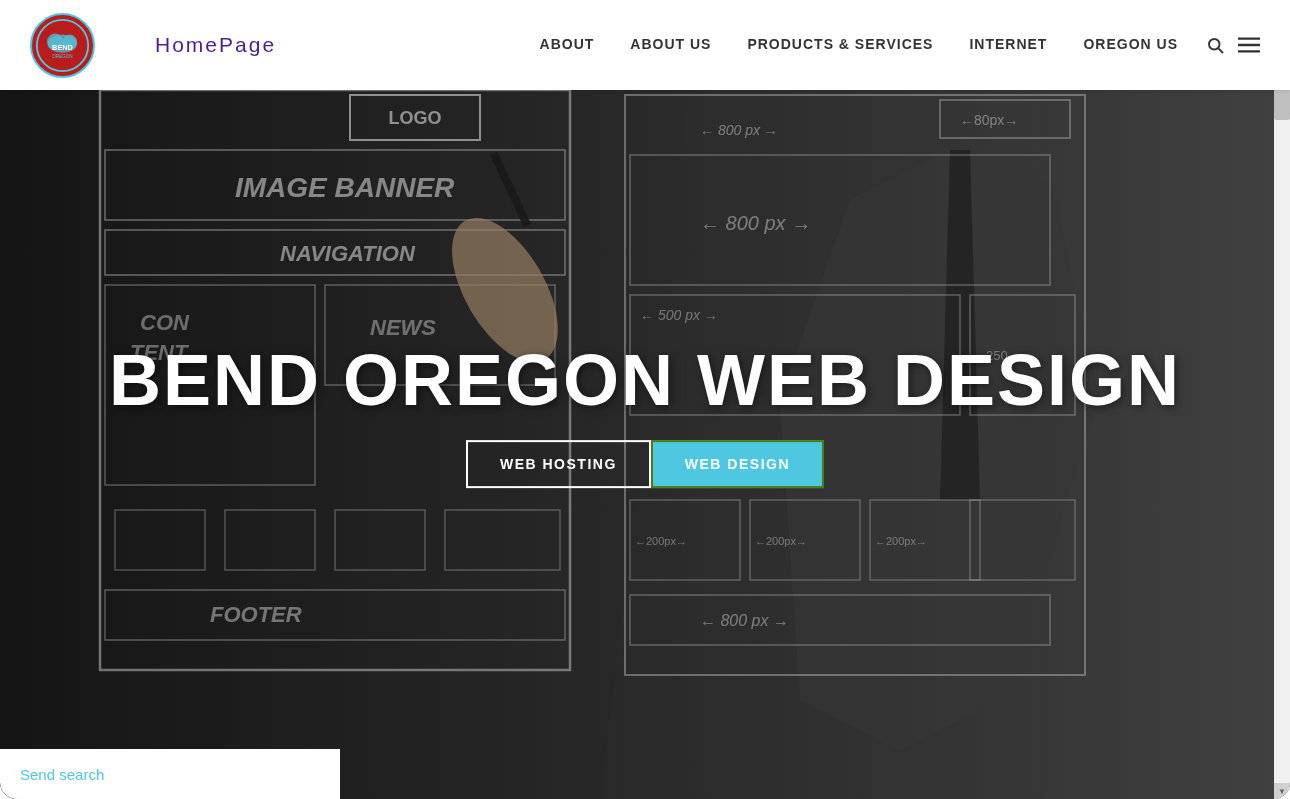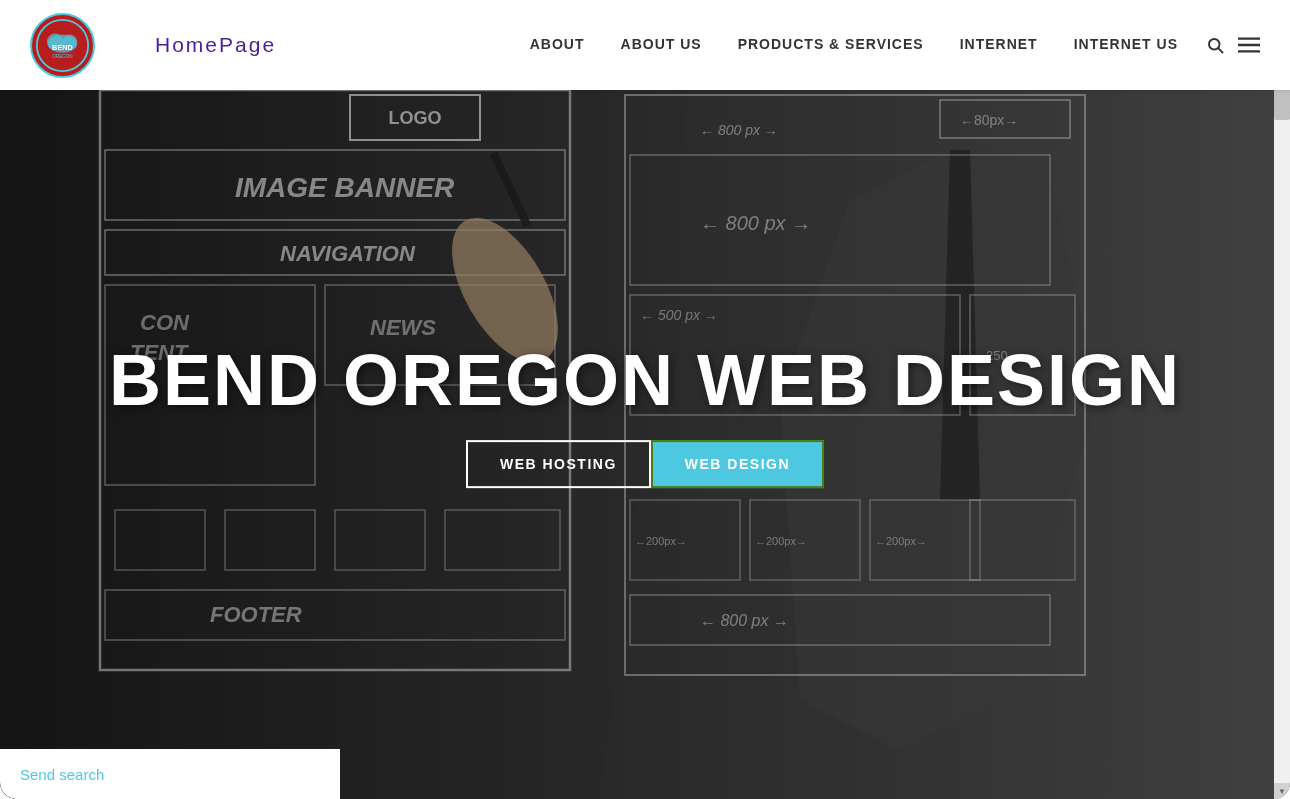--- a/index.html
+++ b/index.html
@@ -227,21 +227,21 @@
       </svg>
     </div>
     <span class="homepage-text">HomePage</span>
   </div>
 
   <nav>
     <a href="#">ABOUT</a>
     <a href="#">ABOUT US</a>
     <a href="#">PRODUCTS &amp; SERVICES</a>
     <a href="#">INTERNET</a>
-    <a href="#">INTERNET US</a>
+    <a href="#">OREGON US</a>
     <div class="nav-icons">
       <button class="nav-icon-btn">
         <svg width="18" height="18" viewBox="0 0 24 24" fill="none" stroke="#333" stroke-width="2.5" stroke-linecap="round">
           <circle cx="11" cy="11" r="7"></circle>
           <line x1="16.5" y1="16.5" x2="22" y2="22"></line>
         </svg>
       </button>
       <button class="nav-icon-btn">
         <svg width="22" height="18" viewBox="0 0 24 18" fill="none" stroke="#333" stroke-width="2.5" stroke-linecap="round">
           <line x1="0" y1="2" x2="24" y2="2"></line>

